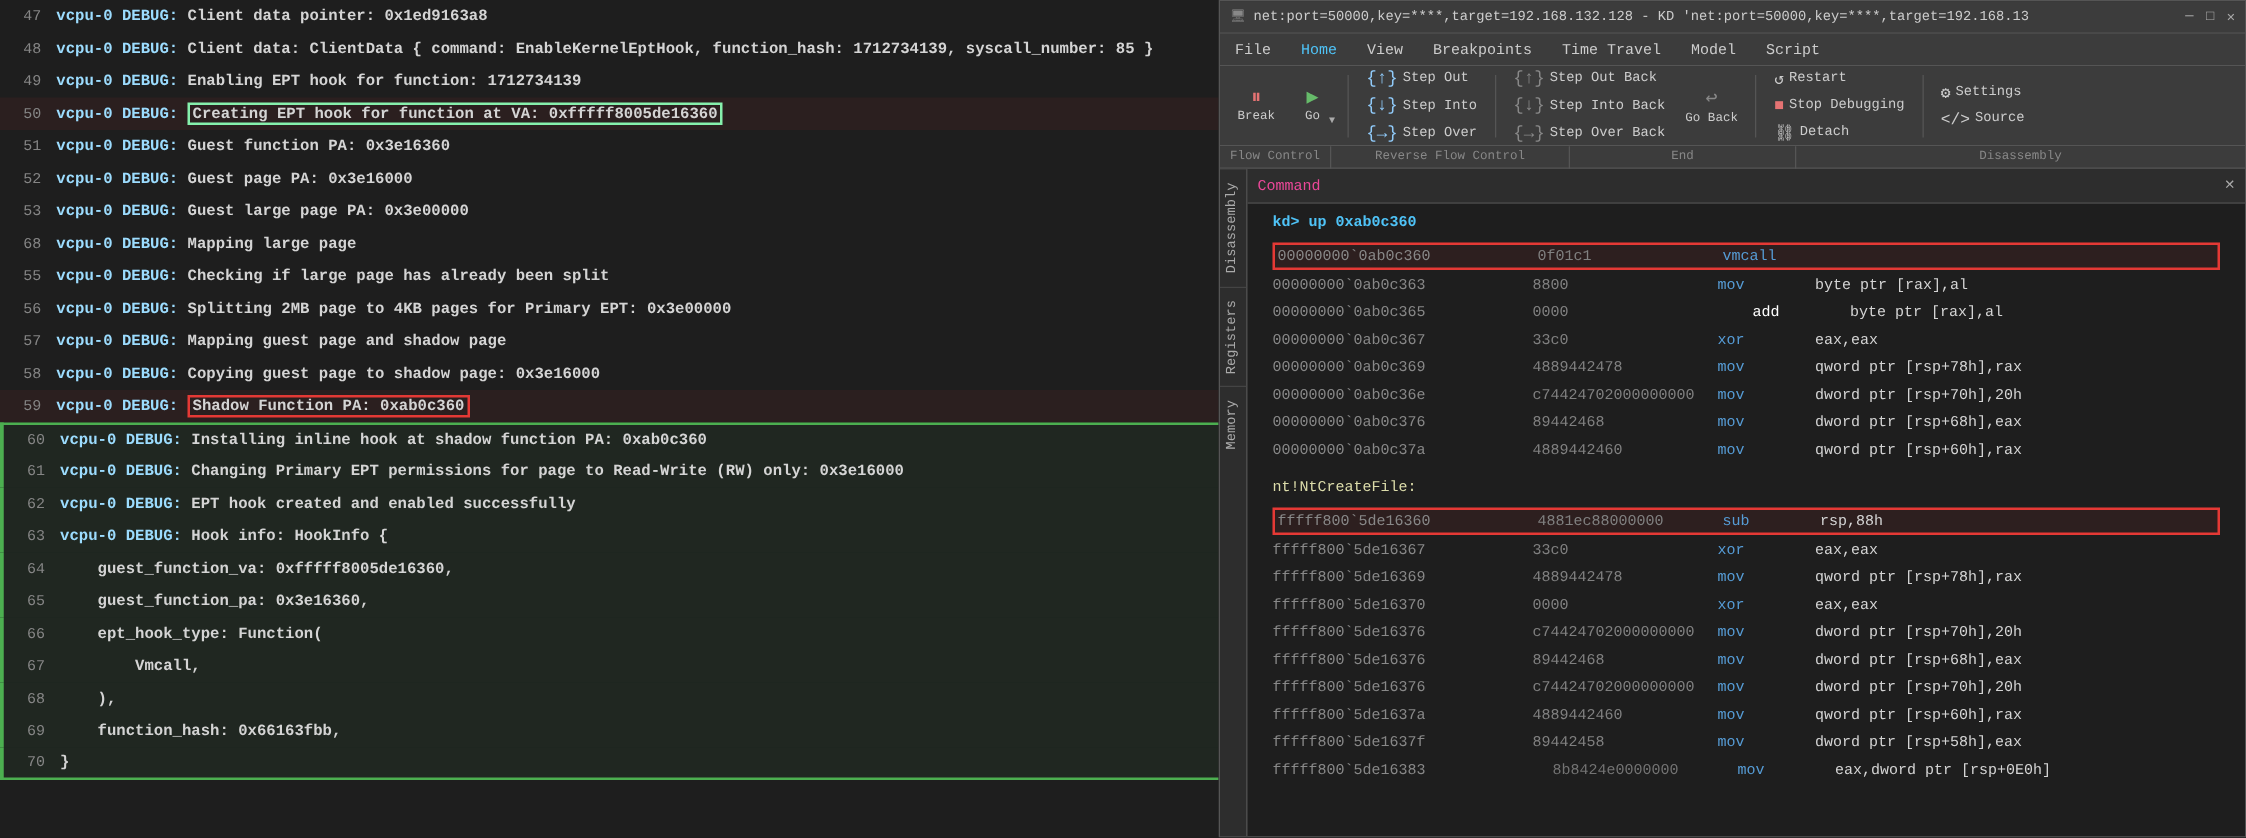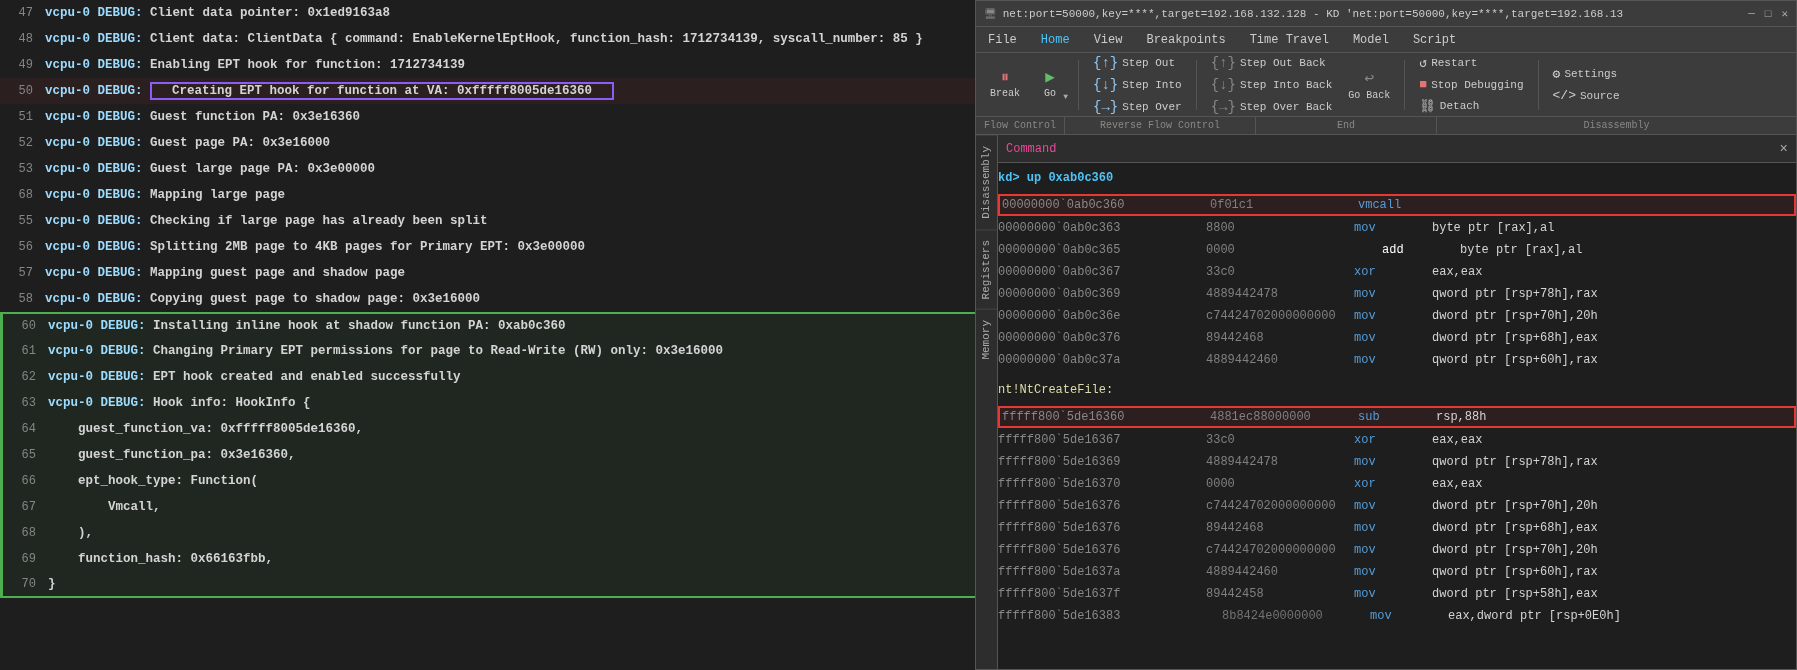--- a/index.html
+++ b/index.html
@@ -233,21 +233,21 @@
       margin-left: auto;
       cursor: pointer;
       color: #aaa;
       font-size: 14px;
     }
 
     
     .disasm-output {
       flex: 1;
       overflow-y: auto;
-      padding: 4px 0;
+      padding: 4px 20px;
       background: #1e1e1e;
       font-size: 12px;
     }
 
     .disasm-line {
       display: flex;
       align-items: center;
       height: 22px;
       gap: 8px;
       white-space: pre;
@@ -271,21 +271,21 @@
       <div class="code-line">
         <span class="line-number">48</span>
         <span class="line-content"><span style="color:#9cdcfe;">vcpu-0 DEBUG: </span><span>Client data: ClientData { command: EnableKernelEptHook, function_hash: 1712734139, syscall_number: 85 }</span></span>
       </div>
       <div class="code-line">
         <span class="line-number">49</span>
         <span class="line-content"><span style="color:#9cdcfe;">vcpu-0 DEBUG: </span><span>Enabling EPT hook for function: 1712734139</span></span>
       </div>
       <div class="code-line" style="background: rgba(229, 57, 53, 0.07);">
         <span class="line-number">50</span>
-        <span class="line-content"><span style="color:#9cdcfe;">vcpu-0 DEBUG: </span><span style="border:2px solid #8b5cf6;padding:0 20px;color:#d4d4d4;">Creating EPT hook for function at VA: 0xfffff8005de16360</span></span>
+        <span class="line-content"><span style="color:#9cdcfe;">vcpu-0 DEBUG: </span><span style="border:2px solid #86efac;padding:0 2px;color:#d4d4d4;">Creating EPT hook for function at VA: 0xfffff8005de16360</span></span>
       </div>
       <div class="code-line">
         <span class="line-number">51</span>
         <span class="line-content"><span style="color:#9cdcfe;">vcpu-0 DEBUG: </span><span>Guest function PA: 0x3e16360</span></span>
       </div>
       <div class="code-line">
         <span class="line-number">52</span>
         <span class="line-content"><span style="color:#9cdcfe;">vcpu-0 DEBUG: </span><span>Guest page PA: 0x3e16000</span></span>
       </div>
       <div class="code-line">
@@ -304,20 +304,24 @@
         <span class="line-number">56</span>
         <span class="line-content"><span style="color:#9cdcfe;">vcpu-0 DEBUG: </span><span>Splitting 2MB page to 4KB pages for Primary EPT: 0x3e00000</span></span>
       </div>
       <div class="code-line">
         <span class="line-number">57</span>
         <span class="line-content"><span style="color:#9cdcfe;">vcpu-0 DEBUG: </span><span>Mapping guest page and shadow page</span></span>
       </div>
       <div class="code-line">
         <span class="line-number">58</span>
         <span class="line-content"><span style="color:#9cdcfe;">vcpu-0 DEBUG: </span><span>Copying guest page to shadow page: 0x3e16000</span></span>
+      </div>
+      <div class="code-line" style="background: rgba(229, 57, 53, 0.07);">
+        <span class="line-number">59</span>
+        <span class="line-content"><span style="color:#9cdcfe;">vcpu-0 DEBUG: </span><span style="border:2px solid #e53935;padding:0 2px;color:#d4d4d4;">Shadow Function PA: 0xab0c360</span></span>
       </div>
       <div class="code-line" style="background: rgba(76, 175, 80, 0.07); border-left: 3px solid rgb(76, 175, 80); border-top: 2px solid rgb(76, 175, 80);">
         <span class="line-number">60</span>
         <span class="line-content"><span style="color:#9cdcfe;">vcpu-0 DEBUG: </span><span>Installing inline hook at shadow function PA: 0xab0c360</span></span>
       </div>
       <div class="code-line" style="background: rgba(76, 175, 80, 0.07); border-left: 3px solid rgb(76, 175, 80);">
         <span class="line-number">61</span>
         <span class="line-content"><span style="color:#9cdcfe;">vcpu-0 DEBUG: </span><span>Changing Primary EPT permissions for page to Read-Write (RW) only: 0x3e16000</span></span>
       </div>
       <div class="code-line" style="background: rgba(76, 175, 80, 0.07); border-left: 3px solid rgb(76, 175, 80);">

